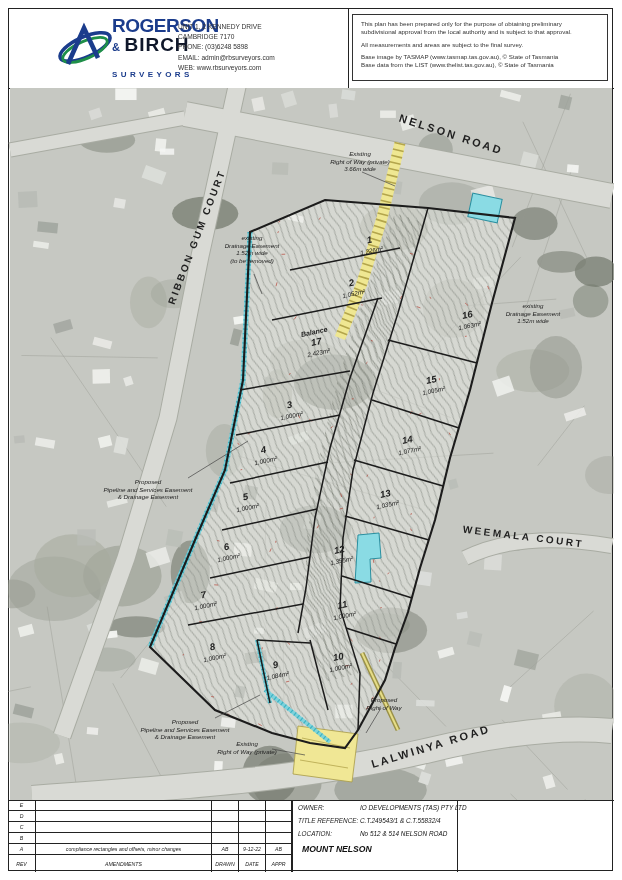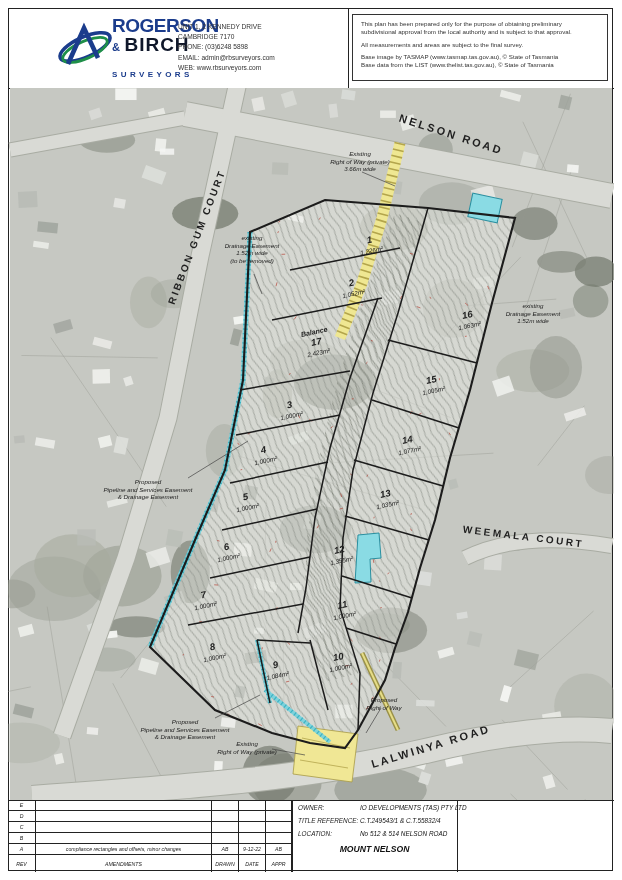--- a/index.html
+++ b/index.html
@@ -15,21 +15,21 @@
   .logo-sub{font-size:8px;font-weight:bold;color:#1b3c8c;letter-spacing:3.4px;margin-top:17px;}
   #address{position:absolute;left:178px;top:22px;width:165px;font-size:6.6px;color:#333;line-height:1.55;}
   #notes-box{position:absolute;left:352px;top:14px;width:256px;height:67px;border:0.9px solid #333;box-sizing:border-box;padding:5px 8px;font-size:6.2px;color:#333;line-height:1.35;}
   #notes-box .np{margin:0 0 4px 0;}
   #notes-box .np.tight{margin:0;}
   
   #map{position:absolute;left:8px;top:88px;width:606px;height:712px;}
   #owner-block{position:absolute;left:292px;top:800px;width:165px;height:72px;font-size:6.4px;}
   .ob-row{position:absolute;left:6px;font-style:italic;color:#222;}
   .ob-val{position:absolute;left:68px;font-style:italic;color:#111;white-space:nowrap;}
-  #locality{position:absolute;left:0;top:44px;width:165px;text-align:center;font-weight:bold;font-style:italic;font-size:8.6px;color:#111;}
+  #locality{position:absolute;left:10px;top:44px;width:165px;font-weight:bold;font-style:italic;font-size:8.6px;color:#111;}
   #title-block{position:absolute;left:457px;top:800px;width:157px;height:72px;}
   #drawing-title{position:absolute;left:5px;top:5px;font-size:14.5px;font-weight:bold;color:#111;white-space:nowrap;}
   .cell-label{position:absolute;font-size:4.8px;font-style:italic;color:#333;}
   .cell-val{position:absolute;font-size:6.8px;font-style:italic;color:#111;white-space:nowrap;}
   #rev-table{position:absolute;left:8px;top:800px;width:284px;height:72px;display:grid;grid-template-columns:28px 176px 27px 27px 26px;grid-template-rows:11px 11px 11px 11px 11px 17px;box-sizing:border-box;}
   .rcell{border-right:0.8px solid #222;border-bottom:0.8px solid #222;box-sizing:border-box;font-size:5.2px;font-style:italic;color:#222;display:flex;align-items:center;justify-content:center;overflow:hidden;white-space:nowrap;}
 </style>
 </head>
 <body>
 

